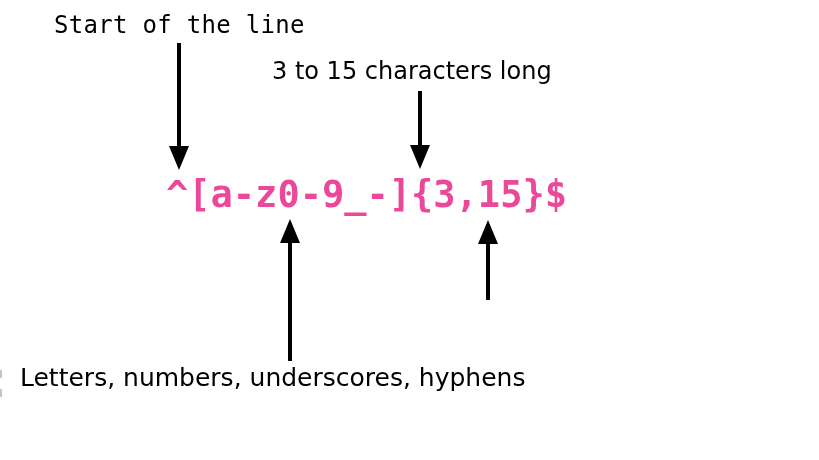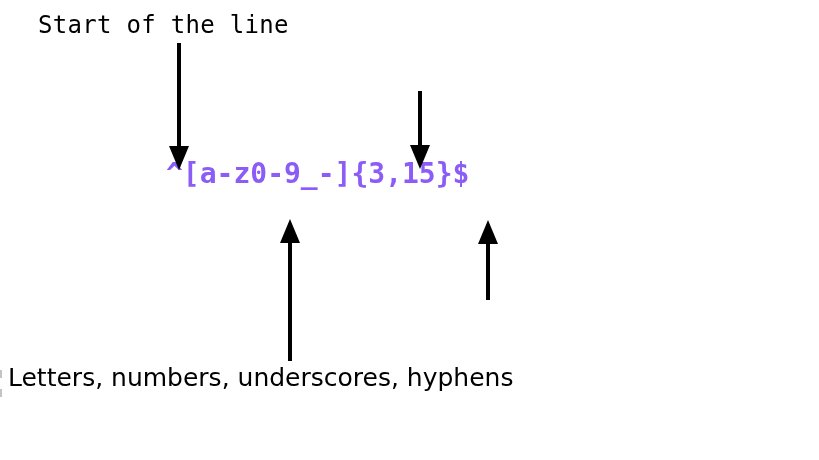--- a/index.html
+++ b/index.html
@@ -16,52 +16,53 @@
     font-family: "DejaVu Sans", sans-serif;
     color: #000000;
   }
   .label {
     position: absolute;
     white-space: nowrap;
     color: #000000;
   }
   .mono {
     font-family: "DejaVu Sans Mono", monospace;
+    margin-left: 16px;
   }
   .sans {
     font-family: "DejaVu Sans", sans-serif;
   }
   #lbl-start {
     left: 38px;
     top: 11px;
     font-size: 24px;
     letter-spacing: 0.3px;
   }
   #lbl-length {
     left: 272px;
     top: 57px;
     font-size: 24px;
   }
   #regex {
     position: absolute;
     left: 166px;
-    top: 157px;
+    top: 173px;
     font-family: "DejaVu Sans Mono", monospace;
     font-weight: bold;
-    font-size: 28px;
+    font-size: 37px;
     white-space: nowrap;
-    color: #8b5cf6;
+    color: #ec4899;
   }
   #lbl-end {
     left: 414px;
     top: 306px;
     font-size: 24px;
   }
   #lbl-chars {
-    left: 8px;
+    left: 20px;
     top: 363px;
     font-size: 25px;
   }
   .arrow {
     position: absolute;
   }
   #arrow-start  { left: 167px; top: 43px;  }
   #arrow-length { left: 408px; top: 91px;  }
   #arrow-chars  { left: 278px; top: 218px; }
   #arrow-end    { left: 476px; top: 219px; }
@@ -75,20 +76,21 @@
   #edge-mark-1 { top: 370px; }
   #edge-mark-2 { top: 389px; }
 </style>
 </head>
 <body>
 
 <div class="canvas">
 
   <div class="label mono" id="lbl-start">Start of the line</div>
 
+  <div class="label sans" id="lbl-length">3 to 15 characters long</div>
 
 
   <div class="label sans" id="lbl-chars">Letters, numbers, underscores, hyphens</div>
 
   <div id="regex">^[a-z0-9_-]{3,15}$</div>
 
   <svg class="arrow" id="arrow-start" width="24" height="128" viewBox="0 0 24 128">
     <line x1="12" y1="0" x2="12" y2="106" stroke="#000000" stroke-width="4"></line>
     <polygon points="2,103 22,103 12,127" fill="#000000"></polygon>
   </svg>

